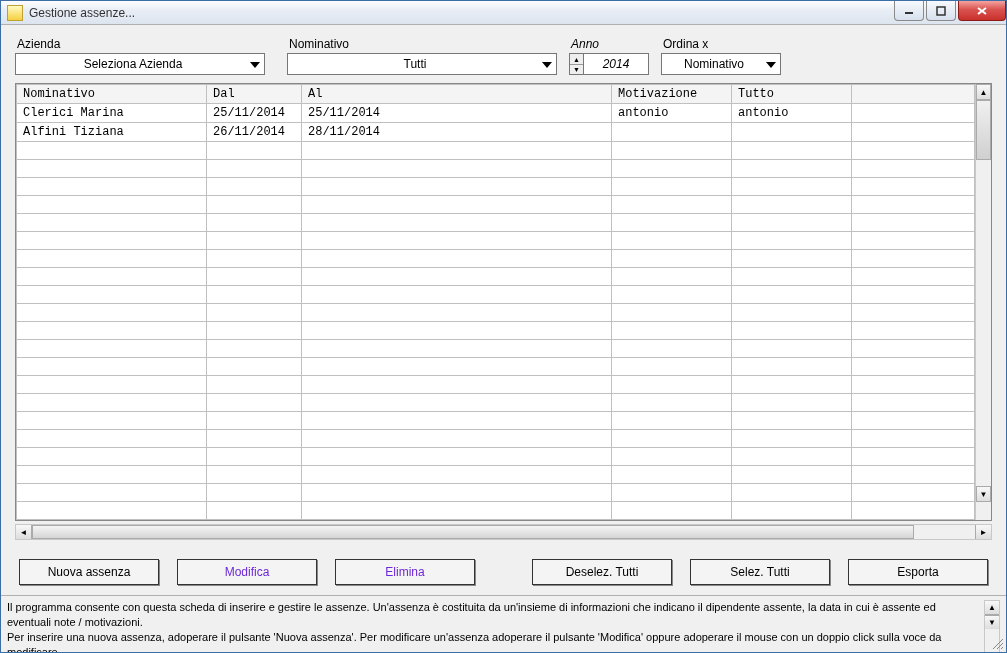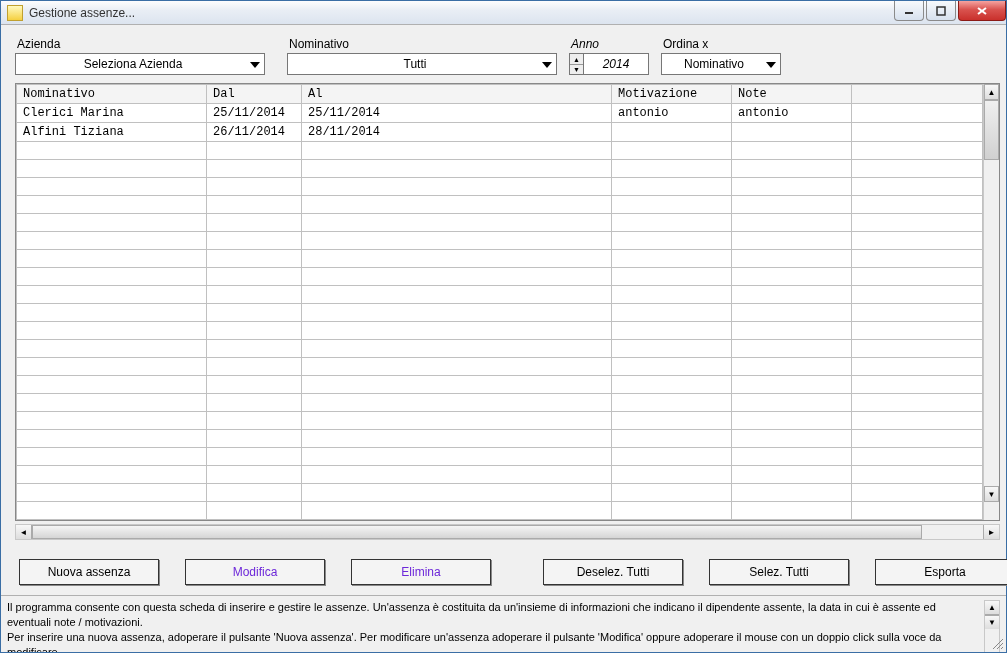--- a/index.html
+++ b/index.html
@@ -27,21 +27,21 @@
   }
   .titlebar .app-icon { width: 16px; height: 16px; background: linear-gradient(to bottom,#fffac0,#f5d040); border:1px solid #c0a030; margin-right:6px; }
   .titlebar .title-text { flex:1; color: #333; }
   .win-buttons { display:flex; height:100%; align-items:flex-start; }
   .win-btn { width:30px; height:20px; margin-top:0; border:1px solid #8a8a8a; border-top:none; background:linear-gradient(to bottom,#f7f9fc,#d7e1ee); display:flex; align-items:center; justify-content:center; font-size:10px; color:#333; }
   .win-btn + .win-btn { margin-left:2px; }
   .win-btn.close { width:48px; background:linear-gradient(to bottom,#f5a3a0,#d9534f 45%,#c9302c); color:#fff; border-color:#8b1a15; border-top-right-radius:0; border-bottom-right-radius:4px; border-bottom-left-radius:4px; }
   .win-btn.min, .win-btn.max { border-bottom-left-radius:4px; border-bottom-right-radius:4px; }
   .win-btn svg { display:block; }
 
-  .content { flex:1; display:flex; flex-direction:column; padding:12px 0 0 8px; background:#f0f0f0; }
+  .content { flex:1; display:flex; flex-direction:column; padding:12px 8px 0 8px; background:#f0f0f0; }
 
   .filter-row { display:flex; gap:2px; align-items:flex-end; padding:0 6px 8px 6px; }
   .filter-group { display:flex; flex-direction:column; }
   .filter-group label { font-size:12px; color:#000; margin-bottom:2px; padding-left:2px; }
   .fg-azienda { flex: 0 0 250px; }
   .fg-nominativo { flex: 0 0 270px; margin-left:20px; }
   .fg-mese { flex: 0 0 100px; margin-left:20px; }
   .fg-anno { flex: 0 0 80px; margin-left:10px;font-style:italic; }
   .fg-ordina { flex: 0 0 120px; margin-left:10px; }
 
@@ -71,21 +71,21 @@
   .vscroll .thumb { height:60px; margin:0; background:linear-gradient(#f0f0f0,#d0d0d0); border:1px solid #aaa; }
   .vscroll .sbtn.bottom-abs { position:absolute; bottom:18px; left:0; right:0; }
 
   .hscroll-row { height:18px; margin:2px 6px 0 6px; display:flex; align-items:center; }
   .hscroll { flex:1; height:16px; background:#f0f0f0; border:1px solid #c8c8c8; display:flex; align-items:center; position:relative; }
   .hscroll .sbtn { width:16px; height:100%; background:linear-gradient(#f8f8f8,#ddd); border-right:1px solid #aaa; display:flex; align-items:center; justify-content:center; font-size:8px; }
   .hscroll .sbtn.right { border-right:none; border-left:1px solid #aaa; position:absolute; right:0; }
   .hscroll .track { flex:1; position:relative; height:100%; }
   .hscroll .thumb { position:absolute; left:0; width:92%; top:0; bottom:0; background:linear-gradient(#f5f5f5,#d5d5d5); border:1px solid #aaa; }
 
-  .button-row { display:flex; gap:26px; padding:18px 10px 10px 10px; }
+  .button-row { display:flex; gap:18px; padding:18px 10px 10px 10px; }
   .button-row .spacer { flex:1; }
   .btn {
     min-width:140px; height:26px; border:1px solid #333; background:#f4f4f4;
     font-size:12px; cursor:pointer; padding:0 14px;
     box-shadow:1px 1px 0 #888;
   }
   .btn:disabled { color:#6d28d9; cursor:default; }
 
   .help-area {
     border-top:1px solid #b0b0b0; background:#f0f0f0;
@@ -181,21 +181,21 @@
             <col style="width:120px">
             <col style="width:120px">
             <col>
         </colgroup>
         <thead>
           <tr>
             <th>Nominativo</th>
             <th>Dal</th>
             <th>Al</th>
             <th>Motivazione</th>
-            <th>Note</th>
+            <th>Tutto</th>
             <th></th>
           </tr>
         </thead>
         <tbody id="grid-body">
             <tr>
               <td>Clerici Marina</td>
               <td>25/11/2014</td>
               <td>25/11/2014</td>
               <td>antonio</td>
               <td>antonio</td>

